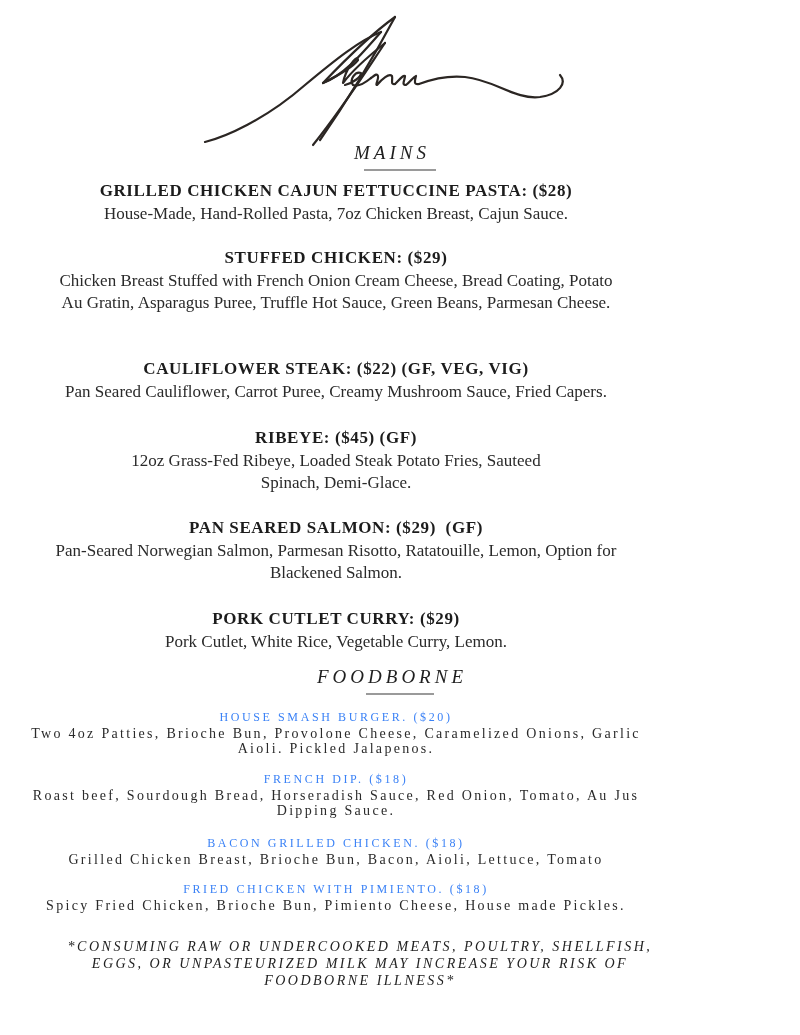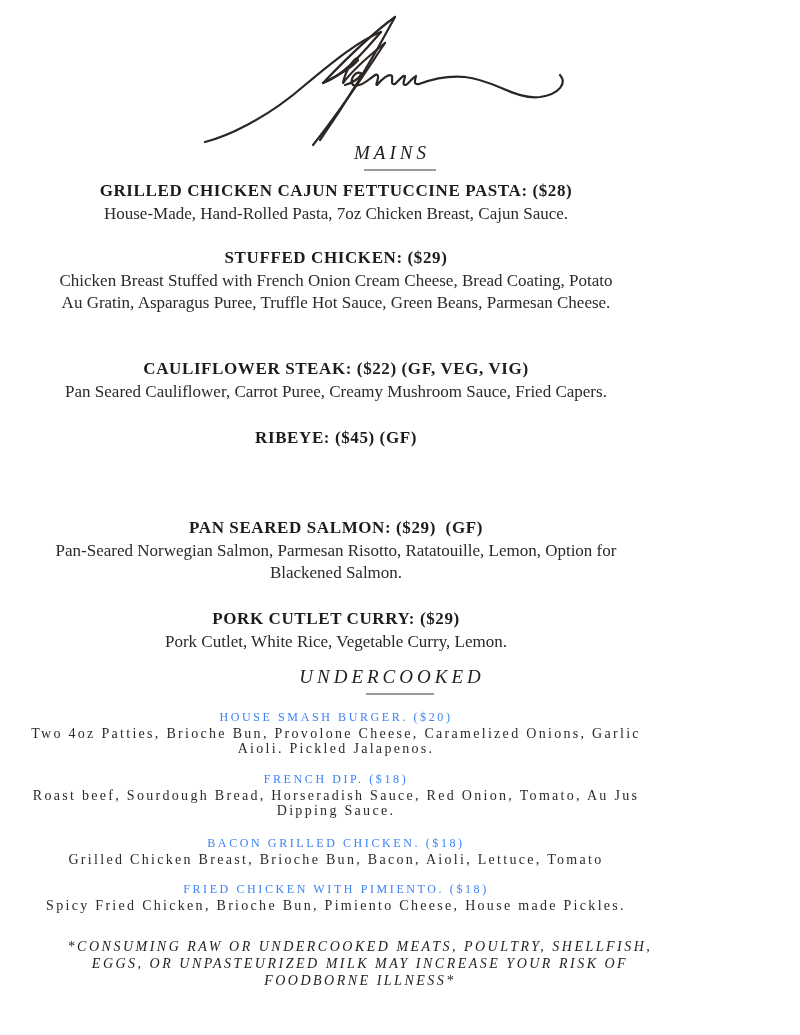--- a/index.html
+++ b/index.html
@@ -53,31 +53,32 @@
 <div class="item mains" style="top:246px;">
   <div class="name">STUFFED CHICKEN: ($29)</div>
   <div class="desc">Chicken Breast Stuffed with French Onion Cream Cheese, Bread Coating, Potato Au Gratin, Asparagus Puree, Truffle Hot Sauce, Green Beans, Parmesan Cheese.</div>
 </div>
 <div class="item mains" style="top:357px;">
   <div class="name">CAULIFLOWER STEAK: ($22) (GF, VEG, VIG)</div>
   <div class="desc">Pan Seared Cauliflower, Carrot Puree, Creamy Mushroom Sauce, Fried Capers.</div>
 </div>
 <div class="item mains" style="top:426px;">
   <div class="name">RIBEYE: ($45) (GF)</div>
+  <div class="desc" style="padding:0 100px;">12oz Grass-Fed Ribeye, Loaded Steak Potato Fries, Sauteed Spinach, Demi-Glace.</div>
 </div>
 <div class="item mains" style="top:516px;">
   <div class="name" style="white-space:pre;">PAN SEARED SALMON: ($29)  (GF)</div>
   <div class="desc">Pan-Seared Norwegian Salmon, Parmesan Risotto, Ratatouille, Lemon, Option for Blackened Salmon.</div>
 </div>
 <div class="item mains" style="top:607px;">
   <div class="name">PORK CUTLET CURRY: ($29)</div>
   <div class="desc">Pork Cutlet, White Rice, Vegetable Curry, Lemon.</div>
 </div>
 
-<div class="section-title" style="top:666px;">UNDERCOOKED</div>
+<div class="section-title" style="top:666px;">FOODBORNE</div>
 <div class="divider" style="left:366px; width:68px; top:693px;"></div>
 
 <div class="item sand" style="top:708px;">
   <div class="name">HOUSE SMASH BURGER. ($20)</div>
   <div class="desc">Two 4oz Patties, Brioche Bun, Provolone Cheese, Caramelized Onions, Garlic Aioli. Pickled Jalapenos.</div>
 </div>
 <div class="item sand" style="top:770px;">
   <div class="name">FRENCH DIP. ($18)</div>
   <div class="desc">Roast beef, Sourdough Bread, Horseradish Sauce, Red Onion, Tomato, Au Jus Dipping Sauce.</div>
 </div>

